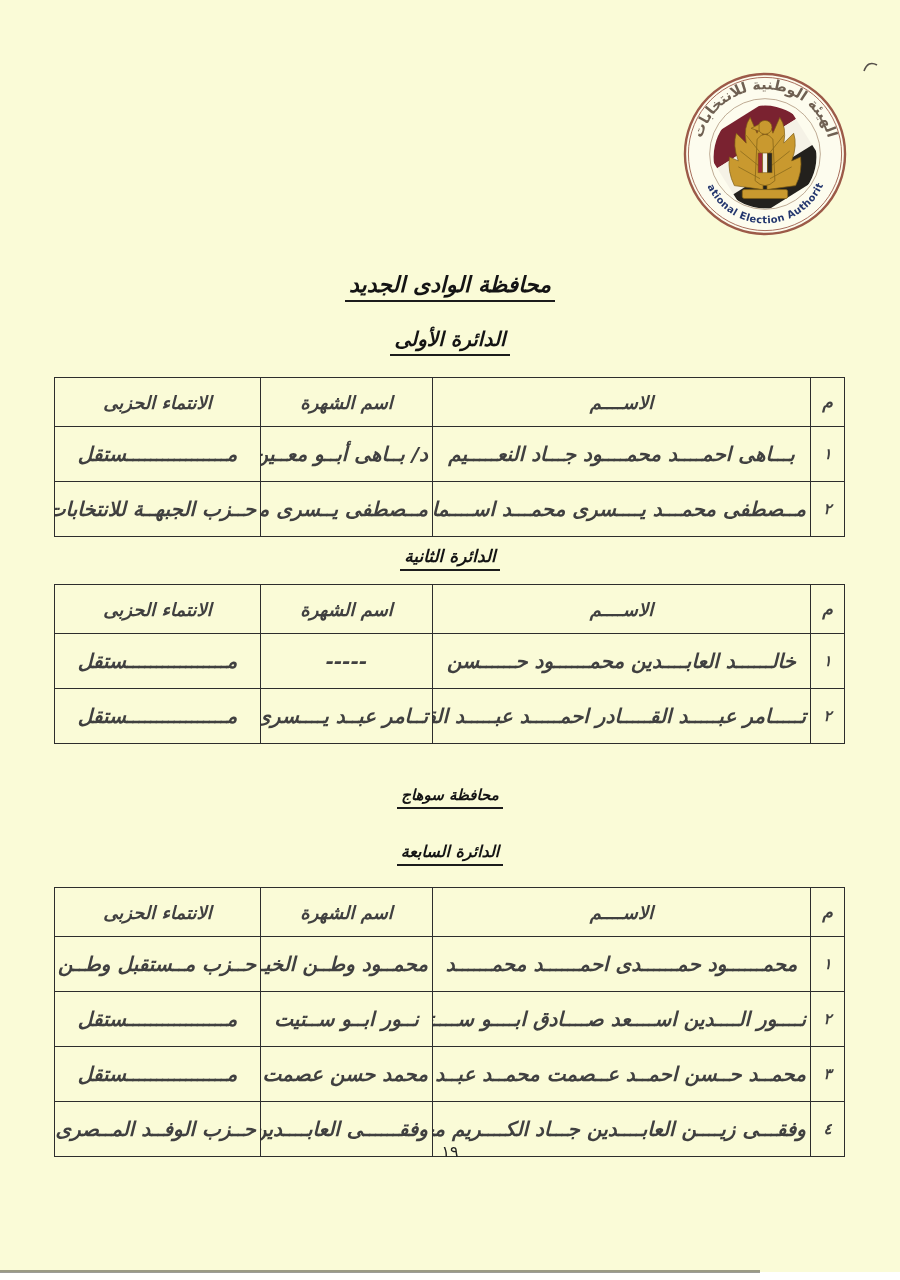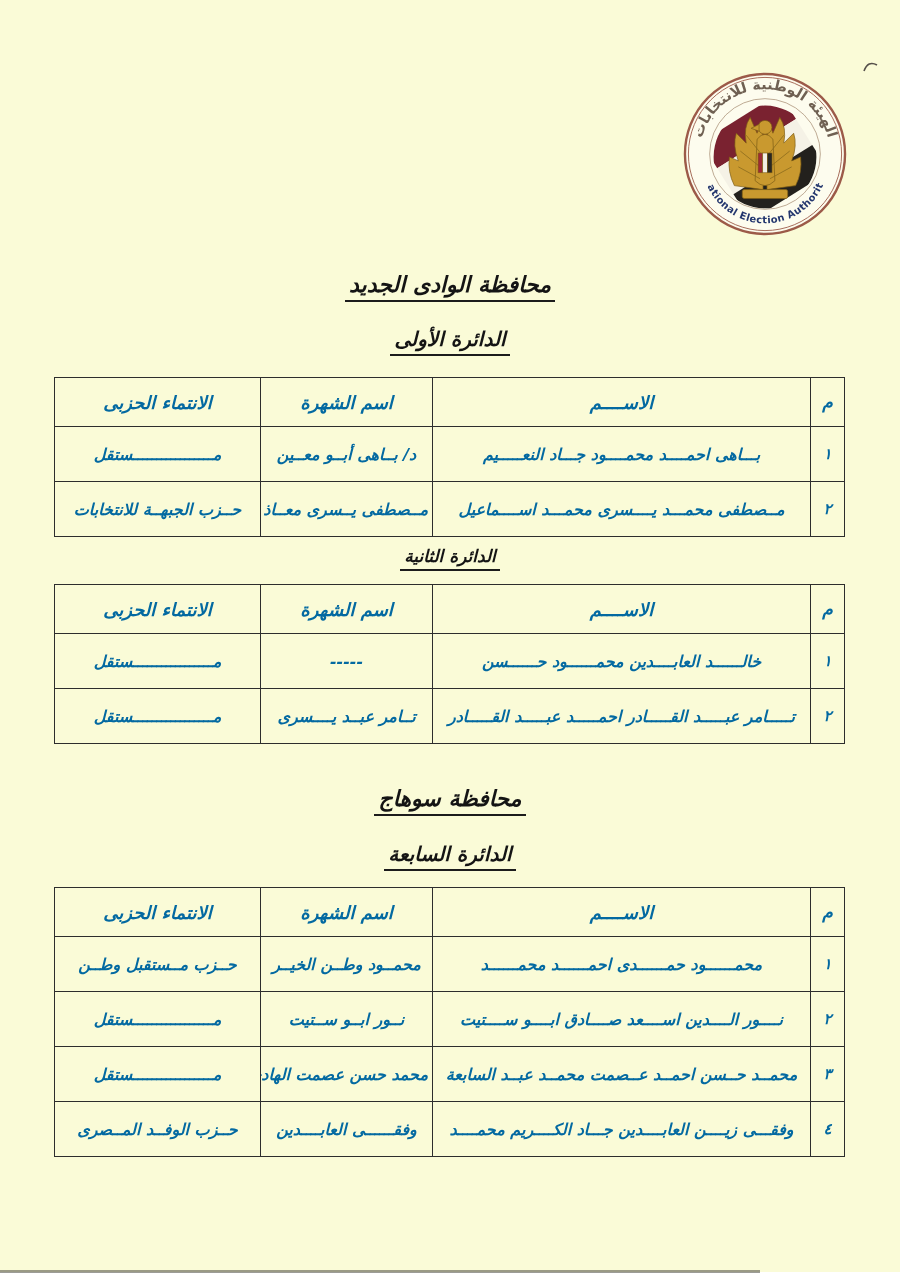--- a/index.html
+++ b/index.html
@@ -27,40 +27,40 @@
   .heading{
     position:absolute;left:0;width:900px;text-align:center;
     font-weight:700;font-style:italic;color:#141414;
   }
   .heading span{
     display:inline-block;border-bottom:2.5px solid #1c1c1c;padding:0 4px 3px 4px;
   }
   .h-gov1{top:272px;font-size:22px;}
   .h-d1{top:327px;font-size:20px;}
   .h-d2{top:546px;font-size:17px;}
-  .h-gov2{top:786px;font-size:22px;}
-  .h-d7{top:842px;font-size:20px;}
+  .h-gov2{top:786px;font-size:15px;}
+  .h-d7{top:842px;font-size:16px;}
   
   table.cand{
     position:absolute;right:55px;
     width:790px;border-collapse:collapse;table-layout:fixed;
     background:transparent;
   }
   .t1{top:377px;}
   .t2{top:584px;}
   .t3{top:887px;}
   table.cand th, table.cand td{
     border:1.5px solid #2d2d2d;
     text-align:center;vertical-align:middle;
-    font-weight:700;font-style:italic;color:#0369a1;
+    font-weight:700;font-style:italic;color:#404040;
     white-space:nowrap;overflow:hidden;
     padding:2px 4px;
   }
   table.cand th{font-size:18px;height:44px;}
-  table.cand td{font-size:16px;height:50px;}
+  table.cand td{font-size:20px;height:50px;}
   table.cand th.c-num{font-size:17px;}
   table.cand td.c-num{font-size:15px;}
   col.w-num{width:34px;}
   col.w-name{width:378px;}
   col.w-shohra{width:172px;}
   col.w-party{width:206px;}
   
   .page-number{
     position:absolute;left:0;top:1142px;width:900px;
     text-align:center;font-size:16px;color:#222;font-weight:400;
@@ -230,13 +230,14 @@
     </tr>
     <tr>
       <td class="c-num">٤</td>
       <td>وفقـــى زيــــن العابــــدين جـــاد الكــــريم محمــــد</td>
       <td>وفقــــــى العابــــدين</td>
       <td>حــزب الوفــد المــصرى</td>
     </tr>
   </tbody>
     </table>
 
+  <div class="page-number">١٩</div>
 </div>
 
 </body></html>

